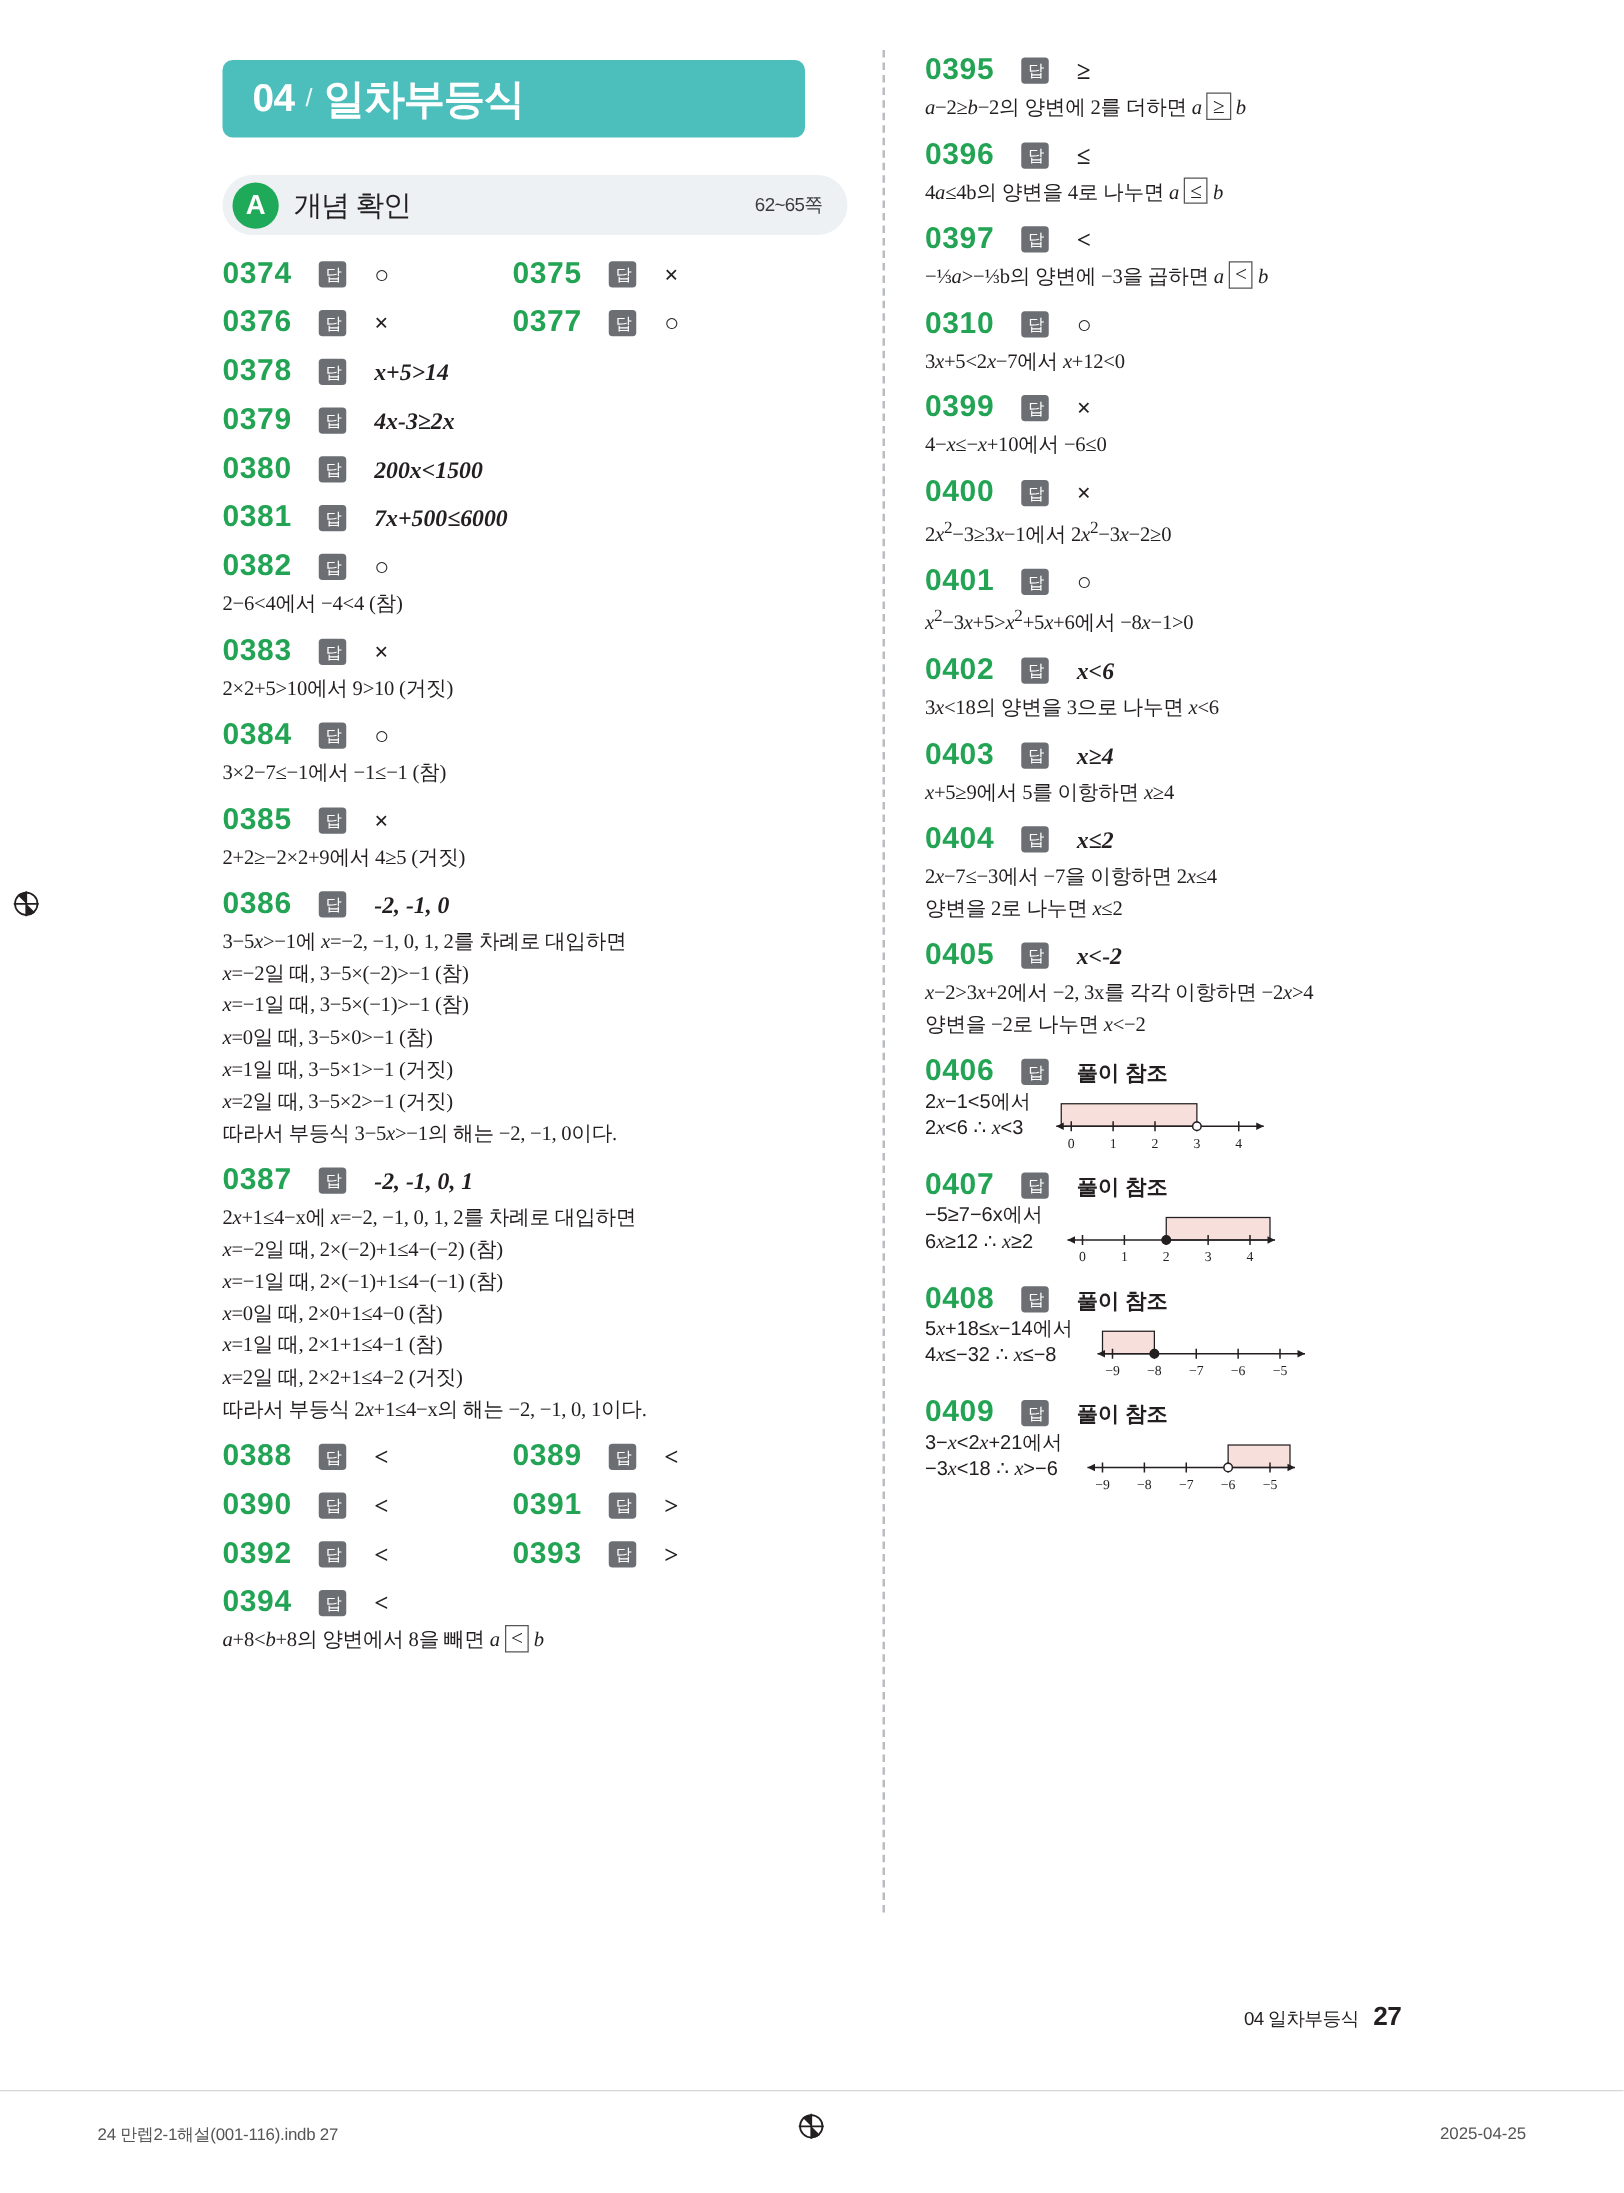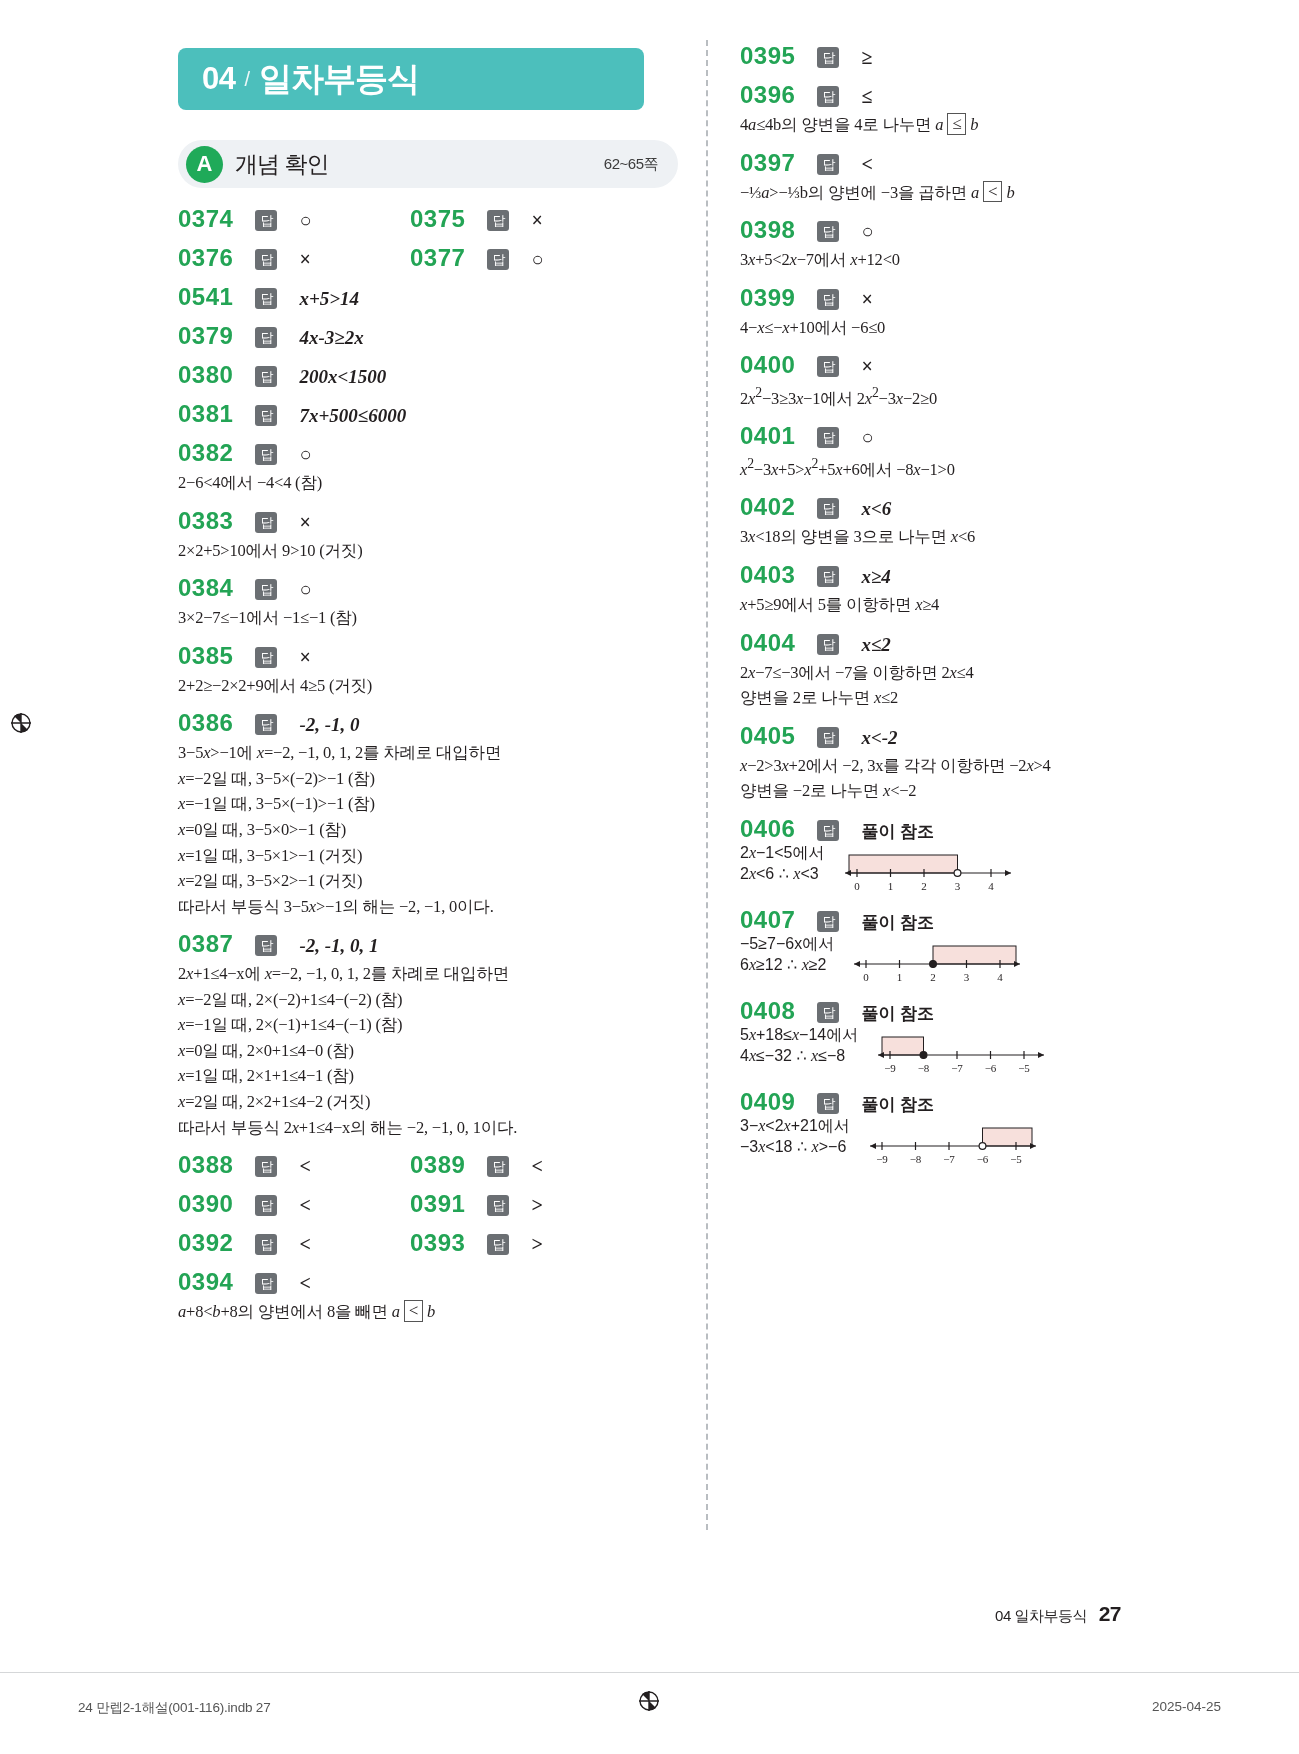--- a/index.html
+++ b/index.html
@@ -273,21 +273,21 @@
         <div class="item">
           <div class="item-head">
             <span class="qnum">0377</span>
             <span class="dap">답</span>
             <span class="ans sym">○</span>
           </div>
         </div>
       </div>
       <div class="item">
         <div class="item-head">
-          <span class="qnum">0541</span>
+          <span class="qnum">0378</span>
           <span class="dap">답</span>
           <span class="ans "><i class="v">x</i>+5&gt;14</span>
         </div>
       </div>
       <div class="item">
         <div class="item-head">
           <span class="qnum">0379</span>
           <span class="dap">답</span>
           <span class="ans ">4<i class="v">x</i>-3≥2<i class="v">x</i></span>
         </div>
@@ -411,40 +411,41 @@
         <div class="sol"><i class="v">a</i>+8&lt;<i class="v">b</i>+8의 양변에서 8을 빼면 <i class="v">a</i> <span class="boxsym">&lt;</span> <i class="v">b</i></div>
       </div>
     </div>
   <div class="col col-right" id="col-right">
       <div class="item">
         <div class="item-head">
           <span class="qnum">0395</span>
           <span class="dap">답</span>
           <span class="ans sym">≥</span>
         </div>
+        <div class="sol"><i class="v">a</i>−2≥<i class="v">b</i>−2의 양변에 2를 더하면 <i class="v">a</i> <span class="boxsym">≥</span> <i class="v">b</i></div>
       </div>
       <div class="item">
         <div class="item-head">
           <span class="qnum">0396</span>
           <span class="dap">답</span>
           <span class="ans sym">≤</span>
         </div>
         <div class="sol">4<i class="v">a</i>≤4b의 양변을 4로 나누면 <i class="v">a</i> <span class="boxsym">≤</span> <i class="v">b</i></div>
       </div>
       <div class="item">
         <div class="item-head">
           <span class="qnum">0397</span>
           <span class="dap">답</span>
           <span class="ans sym">&lt;</span>
         </div>
         <div class="sol">−⅓<i class="v">a</i>&gt;−⅓b의 양변에 −3을 곱하면 <i class="v">a</i> <span class="boxsym">&lt;</span> <i class="v">b</i></div>
       </div>
       <div class="item">
         <div class="item-head">
-          <span class="qnum">0398</span>
+          <span class="qnum">0310</span>
           <span class="dap">답</span>
           <span class="ans sym">○</span>
         </div>
         <div class="sol">3<i class="v">x</i>+5&lt;2<i class="v">x</i>−7에서 <i class="v">x</i>+12&lt;0</div>
       </div>
       <div class="item">
         <div class="item-head">
           <span class="qnum">0399</span>
           <span class="dap">답</span>
           <span class="ans sym">×</span>

